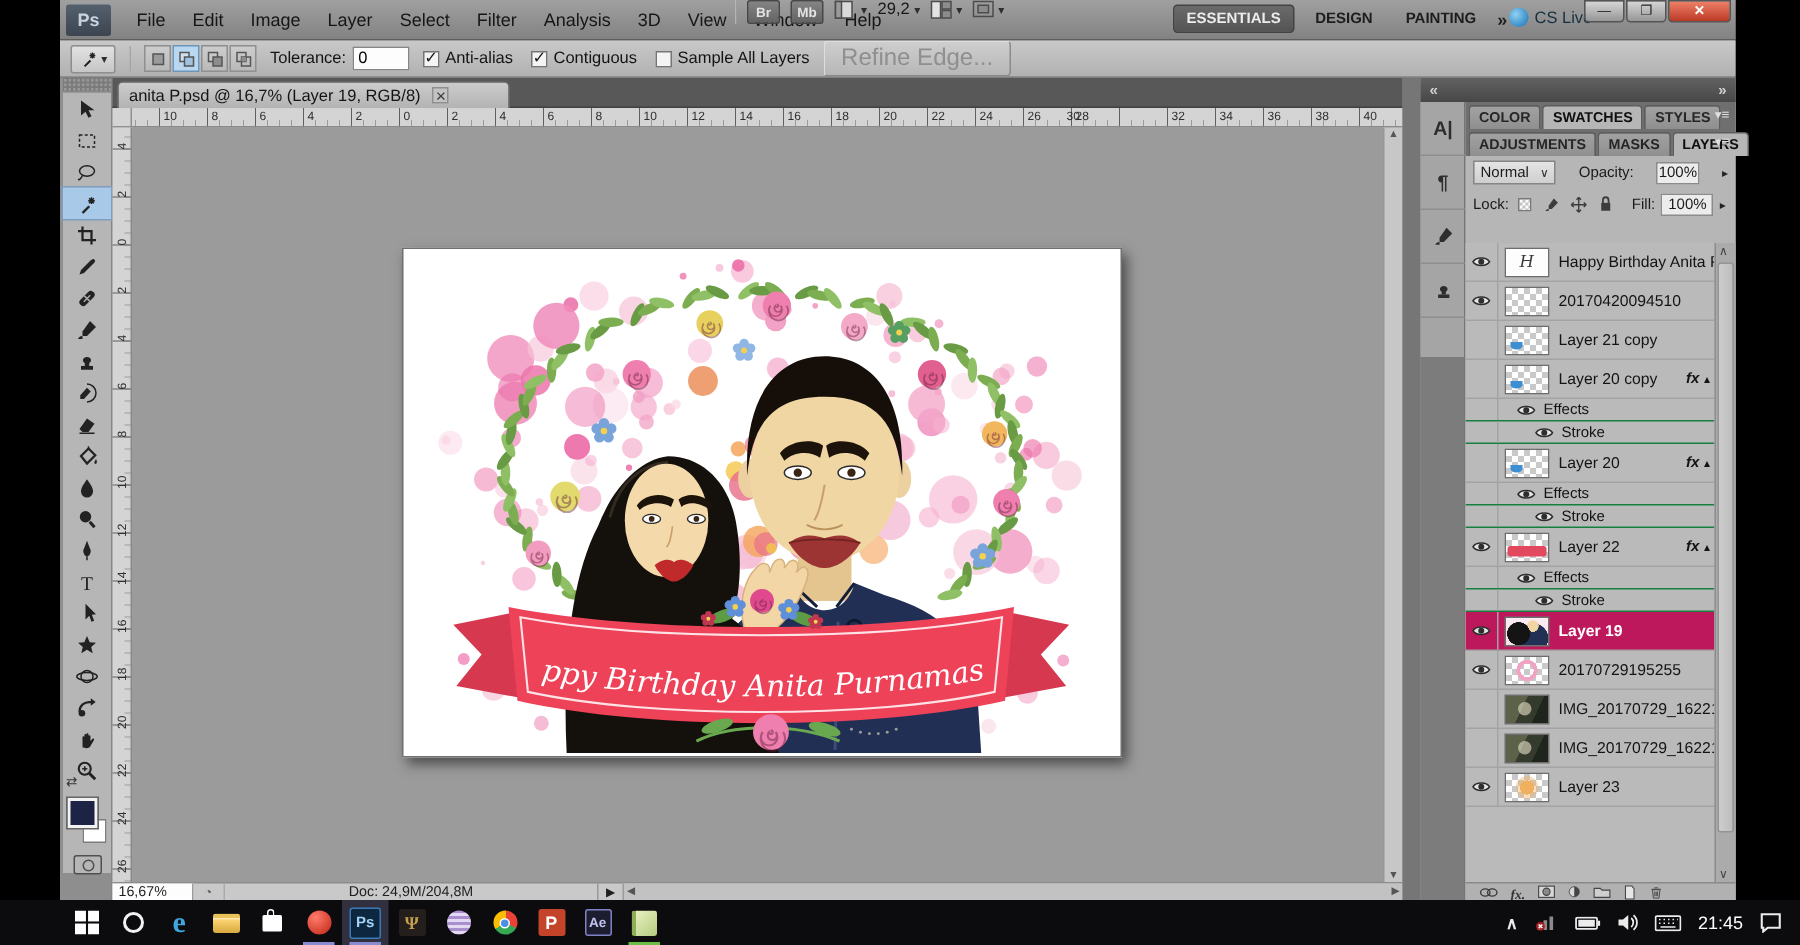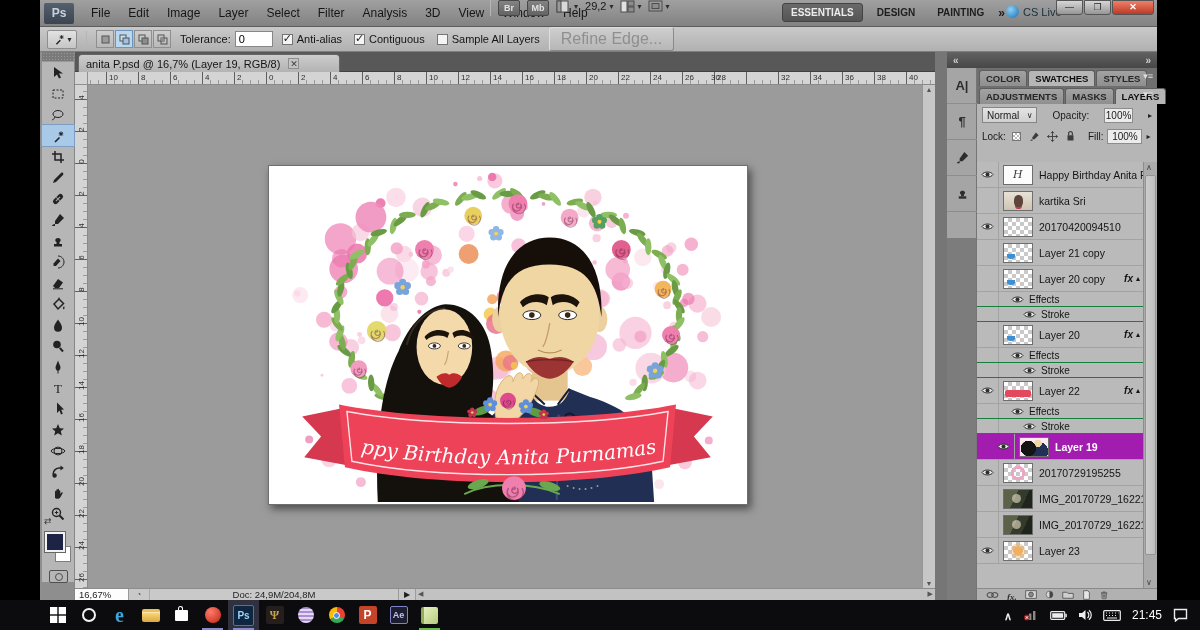--- a/index.html
+++ b/index.html
@@ -128,21 +128,21 @@
     text-align:center; line-height:14px; }
   .spin { font-size:8px; color:#222; }
   #lockrow { height:20px; display:flex; align-items:center; gap:4px; padding:0 5px; font-size:10px; color:#1a1a1a; }
   .lockic { width:14px; height:14px; display:flex; align-items:center; justify-content:center; }
   .checkmini { width:9px; height:9px; border:1px solid #777;
     background-image:linear-gradient(45deg,#bbb 25%,transparent 25%,transparent 75%,#bbb 75%),linear-gradient(45deg,#bbb 25%,transparent 25%,transparent 75%,#bbb 75%);
     background-size:4px 4px; background-position:0 0,2px 2px; background-color:#fff; }
   #layerlist { position:absolute; left:0; top:94px; right:14px; bottom:12px; background:#bababa;
     overflow:hidden; font-size:10.5px; color:#141414; }
   .lrow { height:26px; display:flex; align-items:center; border-bottom:1px solid #a3a3a3; }
-  .lrow.selected { background:#a21caf; color:#fff;padding-left:16px; }
+  .lrow.selected { background:#be185d; color:#fff; }
   .lrow.selected .lname { font-weight:bold; }
   .eyecell { width:22px; align-self:stretch; border-right:1px solid #a3a3a3; display:flex;
     align-items:center; justify-content:center; flex:none; }
   .thumb { width:30px; height:20px; border:1px solid #6e6e6e; margin:0 6px 0 4px; flex:none;
     background:#fff; position:relative; overflow:hidden; }
   .checker, .checker-blue, .checker-dot, .ribbon, .wreath, .floral, .pink-splash {
     background-image:linear-gradient(45deg,#c9c9c9 25%,transparent 25%,transparent 75%,#c9c9c9 75%),linear-gradient(45deg,#c9c9c9 25%,transparent 25%,transparent 75%,#c9c9c9 75%);
     background-size:8px 8px; background-position:0 0,4px 4px; background-color:#fff; }
   .checker-blue:after, .checker-dot:after { content:""; position:absolute; left:3px; bottom:3px; width:8px; height:5px;
     background:#3d8fd4; border-radius:0 0 60% 60%; }
@@ -936,25 +936,20 @@
               <span class="eyecell">
                 <svg width="13" height="9" viewBox="0 0 13 9">
                   <path d="M1,4.5 C3,1.2 10,1.2 12,4.5 C10,7.8 3,7.8 1,4.5 Z" fill="#e6e6e6" stroke="#2e2e2e"></path>
                   <circle cx="6.5" cy="4.5" r="2" fill="#2e2e2e"></circle>
                 </svg>
               </span>
               <span class="thumb script"></span>
               <span class="lname">Happy Birthday Anita Pur...</span>
             </div>
             <div class="lrow">
-              <span class="eyecell"></span>
-              <span class="thumb photo-portrait"></span>
-              <span class="lname">kartika Sri</span>
-            </div>
-            <div class="lrow">
               <span class="eyecell">
                 <svg width="13" height="9" viewBox="0 0 13 9">
                   <path d="M1,4.5 C3,1.2 10,1.2 12,4.5 C10,7.8 3,7.8 1,4.5 Z" fill="#e6e6e6" stroke="#2e2e2e"></path>
                   <circle cx="6.5" cy="4.5" r="2" fill="#2e2e2e"></circle>
                 </svg>
               </span>
               <span class="thumb checker"></span>
               <span class="lname">20170420094510</span>
             </div>
             <div class="lrow">

